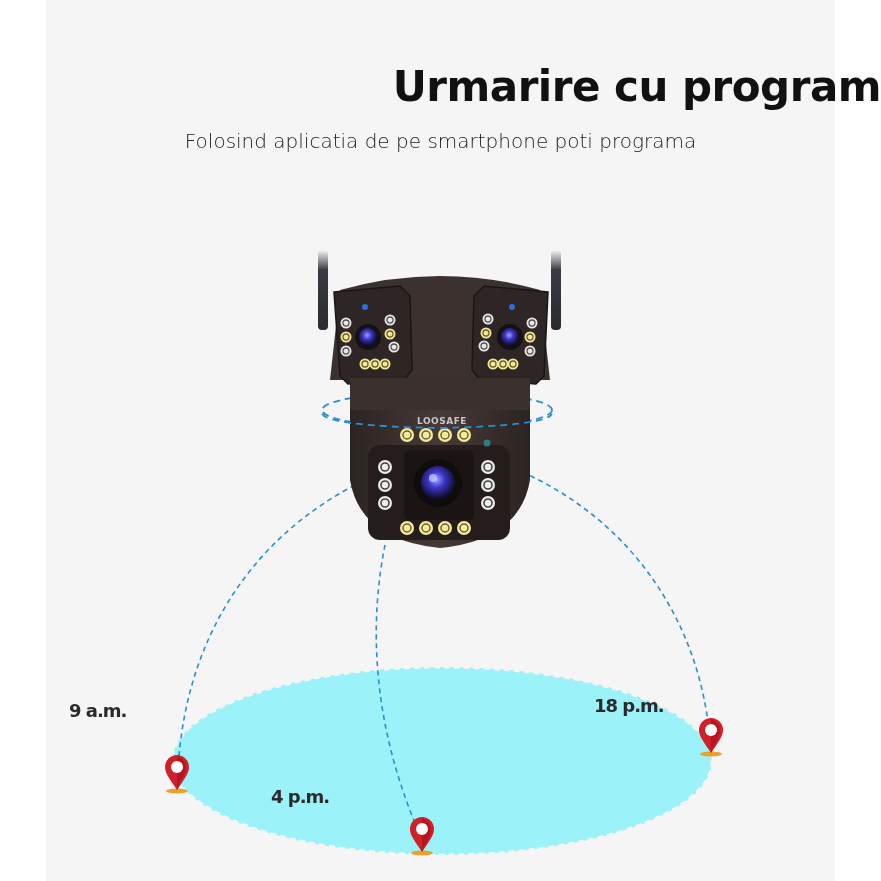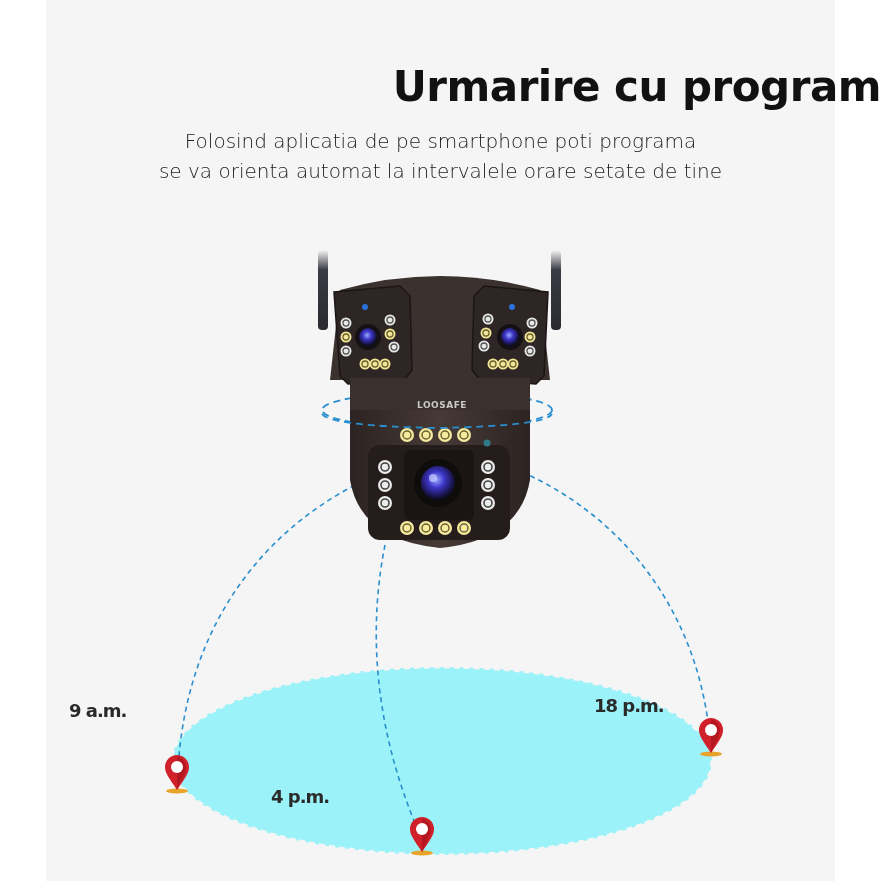--- a/index.html
+++ b/index.html
@@ -3,31 +3,30 @@
 <meta charset="utf-8">
 <style>
   html,body{margin:0;padding:0;background:#ffffff;}
   body{width:881px;height:881px;position:relative;overflow:hidden;font-family:"Liberation Sans",sans-serif;}
   .panel{position:absolute;left:46px;top:0;width:789px;height:881px;background:#f5f5f5;}
   .title{position:absolute;left:0;top:62px;width:881px;text-align:right;font-family:"DejaVu Sans",sans-serif;font-weight:bold;font-size:42px;color:#111;letter-spacing:-0.5px;}
   .subtitle{position:absolute;left:0;top:126px;width:881px;text-align:center;font-family:"DejaVu Sans",sans-serif;font-weight:300;font-size:20px;line-height:30px;color:#222;}
   .subtitle div{white-space:nowrap;}
   svg.scene{position:absolute;left:0;top:0;}
   .tlabel{position:absolute;font-family:"DejaVu Sans",sans-serif;font-weight:bold;font-size:18px;color:#2a2a2a;letter-spacing:-1px;white-space:nowrap;}
-  .brand{position:absolute;left:400px;top:400px;width:84px;text-align:center;font-family:"DejaVu Sans",sans-serif;font-weight:bold;font-size:9px;color:#c8c8c8;letter-spacing:0.5px;}
+  .brand{position:absolute;left:400px;top:416px;width:84px;text-align:center;font-family:"DejaVu Sans",sans-serif;font-weight:bold;font-size:9px;color:#c8c8c8;letter-spacing:0.5px;}
 </style>
 </head>
 <body>
 
 <div class="panel"></div>
 
 <div class="title">Urmarire cu program</div>
 <div class="subtitle">
   <div>Folosind aplicatia de pe smartphone poti programa</div>
-  <div>se va orienta automat la intervalele orare setate de tine</div>
 </div>
 
 <svg class="scene" width="881" height="881" viewBox="0 0 881 881">
   <defs>
     <radialGradient id="lensG" cx="45%" cy="40%" r="60%">
       <stop offset="0%" stop-color="#9aa8ff"></stop>
       <stop offset="40%" stop-color="#3d36c8"></stop>
       <stop offset="80%" stop-color="#1a1650"></stop>
       <stop offset="100%" stop-color="#0b0b18"></stop>
     </radialGradient>

